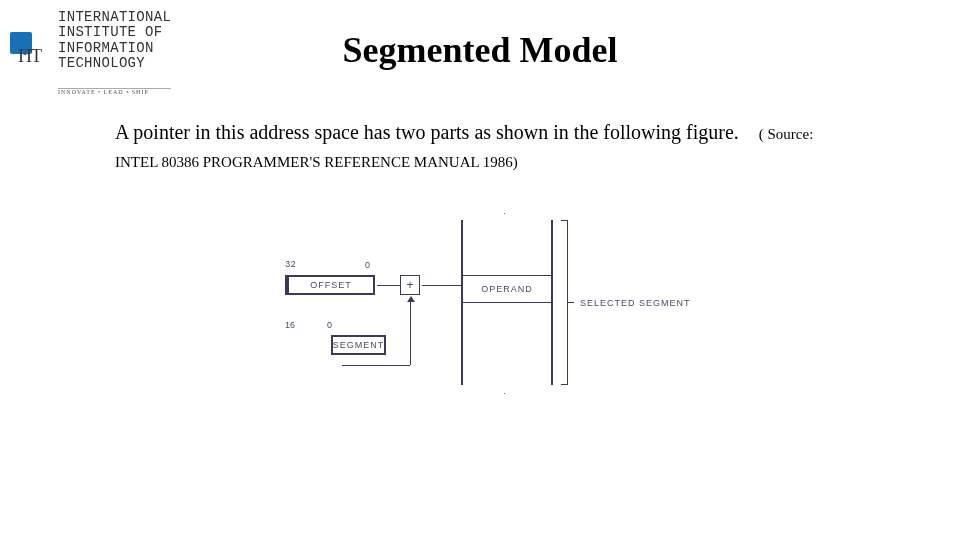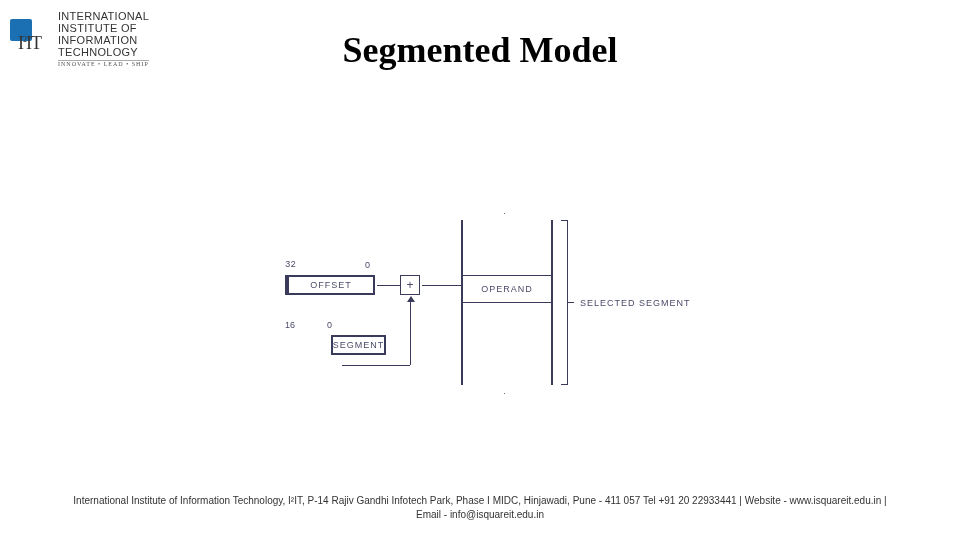--- a/index.html
+++ b/index.html
@@ -5,21 +5,21 @@
   * { box-sizing: border-box; margin: 0; padding: 0; }
   html, body { width: 960px; height: 540px; font-family: "Times New Roman", Times, serif; background: #fff; color: #000; position: relative; }
   .slide { width: 960px; height: 540px; position: relative; overflow: hidden; }
 
   
   .logo { position: absolute; top: 10px; left: 10px; display: flex; align-items: center; gap: 8px; }
   .logo-mark { width: 40px; height: 40px; position: relative; }
   .logo-square { position: absolute; top: 0; left: 0; width: 22px; height: 22px; background: #1b6fb3; border-radius: 2px; }
   .logo-iit { position: absolute; top: 14px; left: 8px; font-family: Georgia, serif; font-weight: normal; color: #333; font-size: 18px; letter-spacing: -1px; }
   .logo-iit sup { font-size: 8px; vertical-align: super; }
-  .logo-text { font-family: Liberation Sans, sans-serif; font-size: 11px; line-height: 1.1; color: #333; border-bottom: 1px solid #aaa; padding-bottom: 2px; }
+  .logo-text { font-family: Liberation Mono, monospace; font-size: 14px; line-height: 1.1; color: #333; border-bottom: 1px solid #aaa; padding-bottom: 16px; }
   .logo-text .line { display: block; text-transform: uppercase; letter-spacing: 0.3px; }
   .logo-tag { font-size: 6px; color: #555; letter-spacing: 1px; text-transform: uppercase; }
 
   
   .title { position: absolute; top: 29px; left: 0; width: 100%; text-align: center; font-size: 36px; font-weight: bold; font-family: "Times New Roman", serif; }
 
   
   .body { position: absolute; top: 118px; left: 115px; width: 730px; font-size: 20px; line-height: 1.4; }
   .body .src { font-size: 15px; }
 
@@ -80,20 +80,25 @@
         <span class="line">Institute of</span>
         <span class="line">Information</span>
         <span class="line">Technology</span>
       </div>
       <div class="logo-tag">Innovate • Lead • Ship</div>
     </div>
   </div>
 
   <h1 class="title">Segmented Model</h1>
 
+  <div class="body">
+    <span>A  pointer in this address space  has  two parts as shown in the following figure.</span>
+    &nbsp;&nbsp;
+    <span class="src">( Source: INTEL 80386 PROGRAMMER'S REFERENCE MANUAL 1986)</span>
+  </div>
 
   <div class="diagram">
 
     <div class="offset-group">
       <span class="offset-label-32">32</span>
       <span class="offset-label-0">0</span>
       <div class="offset-box">OFFSET</div>
     </div>
 
     <div class="segment-group">
@@ -118,18 +123,14 @@
 
     <div class="brace-sel">
       <div class="bt"></div>
         <div class="bv"></div>
         <div class="bm"></div>
         <div class="bb"></div>
     </div>
     <div class="sel-label">SELECTED SEGMENT</div>
   </div>
 
-  <div class="footer">
-    <span>International Institute of Information Technology, I²IT, P-14 Rajiv Gandhi Infotech Park, Phase I MIDC, Hinjawadi, Pune - 411 057 Tel +91 20 22933441 | Website - www.isquareit.edu.in |</span><br>
-    <span>Email - info@isquareit.edu.in</span>
-  </div>
 
 </div>
 
 </body></html>

